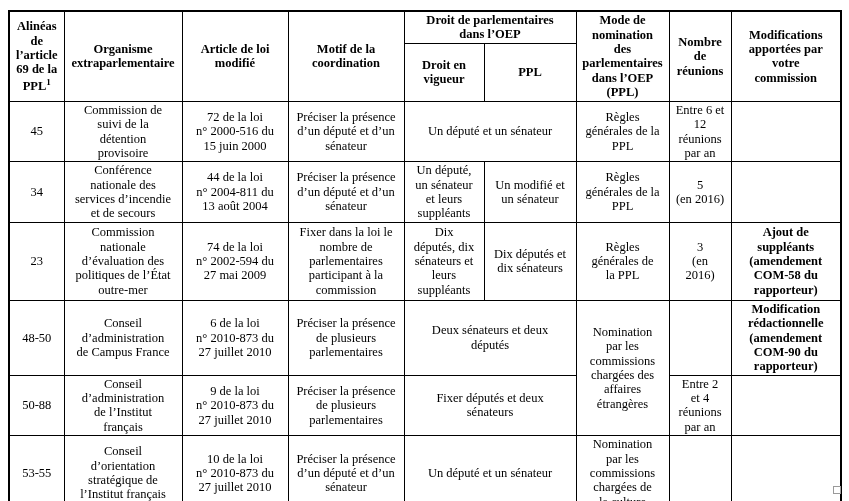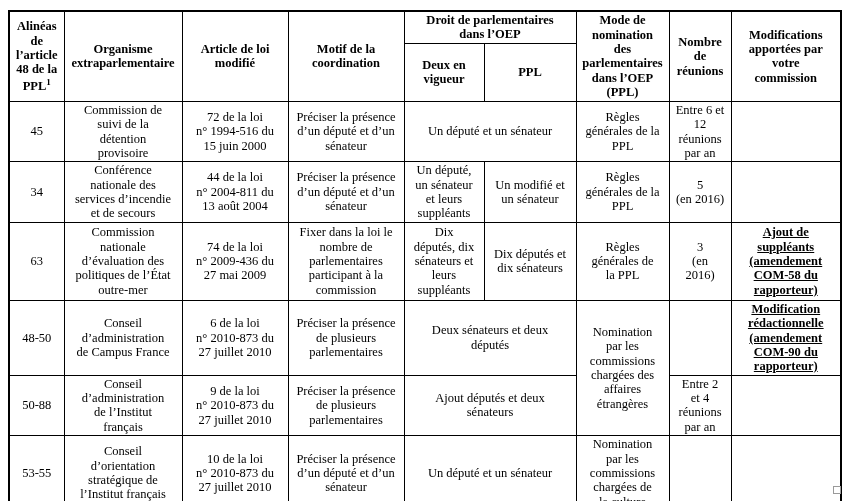--- a/index.html
+++ b/index.html
@@ -31,21 +31,20 @@
     font-size: 12.5px;
     line-height: 1.15;
     white-space: pre-line;
     overflow: hidden;
   }
   .oep-table th {
     font-weight: bold;
   }
   .oep-table td.bold-cell {
     font-weight: bold;
-    text-decoration: underline;
   }
   sup { font-size: 9px; }
   .para-marker {
     position: absolute;
     left: 833px;
     top: 486px;
     width: 6px;
     height: 6px;
     border: 1px solid #9a9a9a;
     background: #ffffff;
@@ -64,21 +63,21 @@
     <col style="width:92px">
     <col style="width:93px">
     <col style="width:62px">
     <col style="width:110px">
   </colgroup>
   <thead>
     <tr style="height:28px">
       <th rowspan="2"><span>Alinéas
 de
 l’article
-48 de la
+69 de la
 PPL</span><sup>1</sup></th>
       <th rowspan="2">Organisme
 extraparlementaire</th>
       <th rowspan="2">Article de loi
 modifié</th>
       <th rowspan="2">Motif de la
 coordination</th>
       <th colspan="2">Droit de parlementaires
 dans l’OEP</th>
       <th rowspan="2">Mode de
@@ -89,34 +88,34 @@
 (PPL)</th>
       <th rowspan="2">Nombre
 de
 réunions</th>
       <th rowspan="2">Modifications
 apportées par
 votre
 commission</th>
     </tr>
     <tr style="height:58px">
-      <th>Deux en
+      <th>Droit en
 vigueur</th>
       <th>PPL</th>
     </tr>
   </thead>
   <tbody>
     <tr style="height:59px">
       <td>45</td>
       <td>Commission de
 suivi de la
 détention
 provisoire</td>
       <td>72 de la loi
-n° 1994-516 du
+n° 2000-516 du
 15 juin 2000</td>
       <td>Préciser la présence
 d’un député et d’un
 sénateur</td>
       <td colspan="2">Un député et un sénateur</td>
       <td>Règles
 générales de la
 PPL</td>
       <td>Entre 6 et
 12
@@ -143,28 +142,28 @@
       <td>Un modifié et
 un sénateur</td>
       <td>Règles
 générales de la
 PPL</td>
       <td>5
 (en 2016)</td>
       <td class="bold-cell"></td>
     </tr>
     <tr style="height:78px">
-      <td>63</td>
+      <td>23</td>
       <td>Commission
 nationale
 d’évaluation des
 politiques de l’État
 outre-mer</td>
       <td>74 de la loi
-n° 2009-436 du
+n° 2002-594 du
 27 mai 2009</td>
       <td>Fixer dans la loi le
 nombre de
 parlementaires
 participant à la
 commission</td>
       <td>Dix
 députés, dix
 sénateurs et
 leurs
@@ -214,21 +213,21 @@
       <td>Conseil
 d’administration
 de l’Institut
 français</td>
       <td>9 de la loi
 n° 2010-873 du
 27 juillet 2010</td>
       <td>Préciser la présence
 de plusieurs
 parlementaires</td>
-      <td colspan="2">Ajout députés et deux
+      <td colspan="2">Fixer députés et deux
 sénateurs</td>
       <td>Entre 2
 et 4
 réunions
 par an</td>
       <td class="bold-cell"></td>
     </tr>
     <tr style="height:75px">
       <td>53-55</td>
       <td>Conseil

